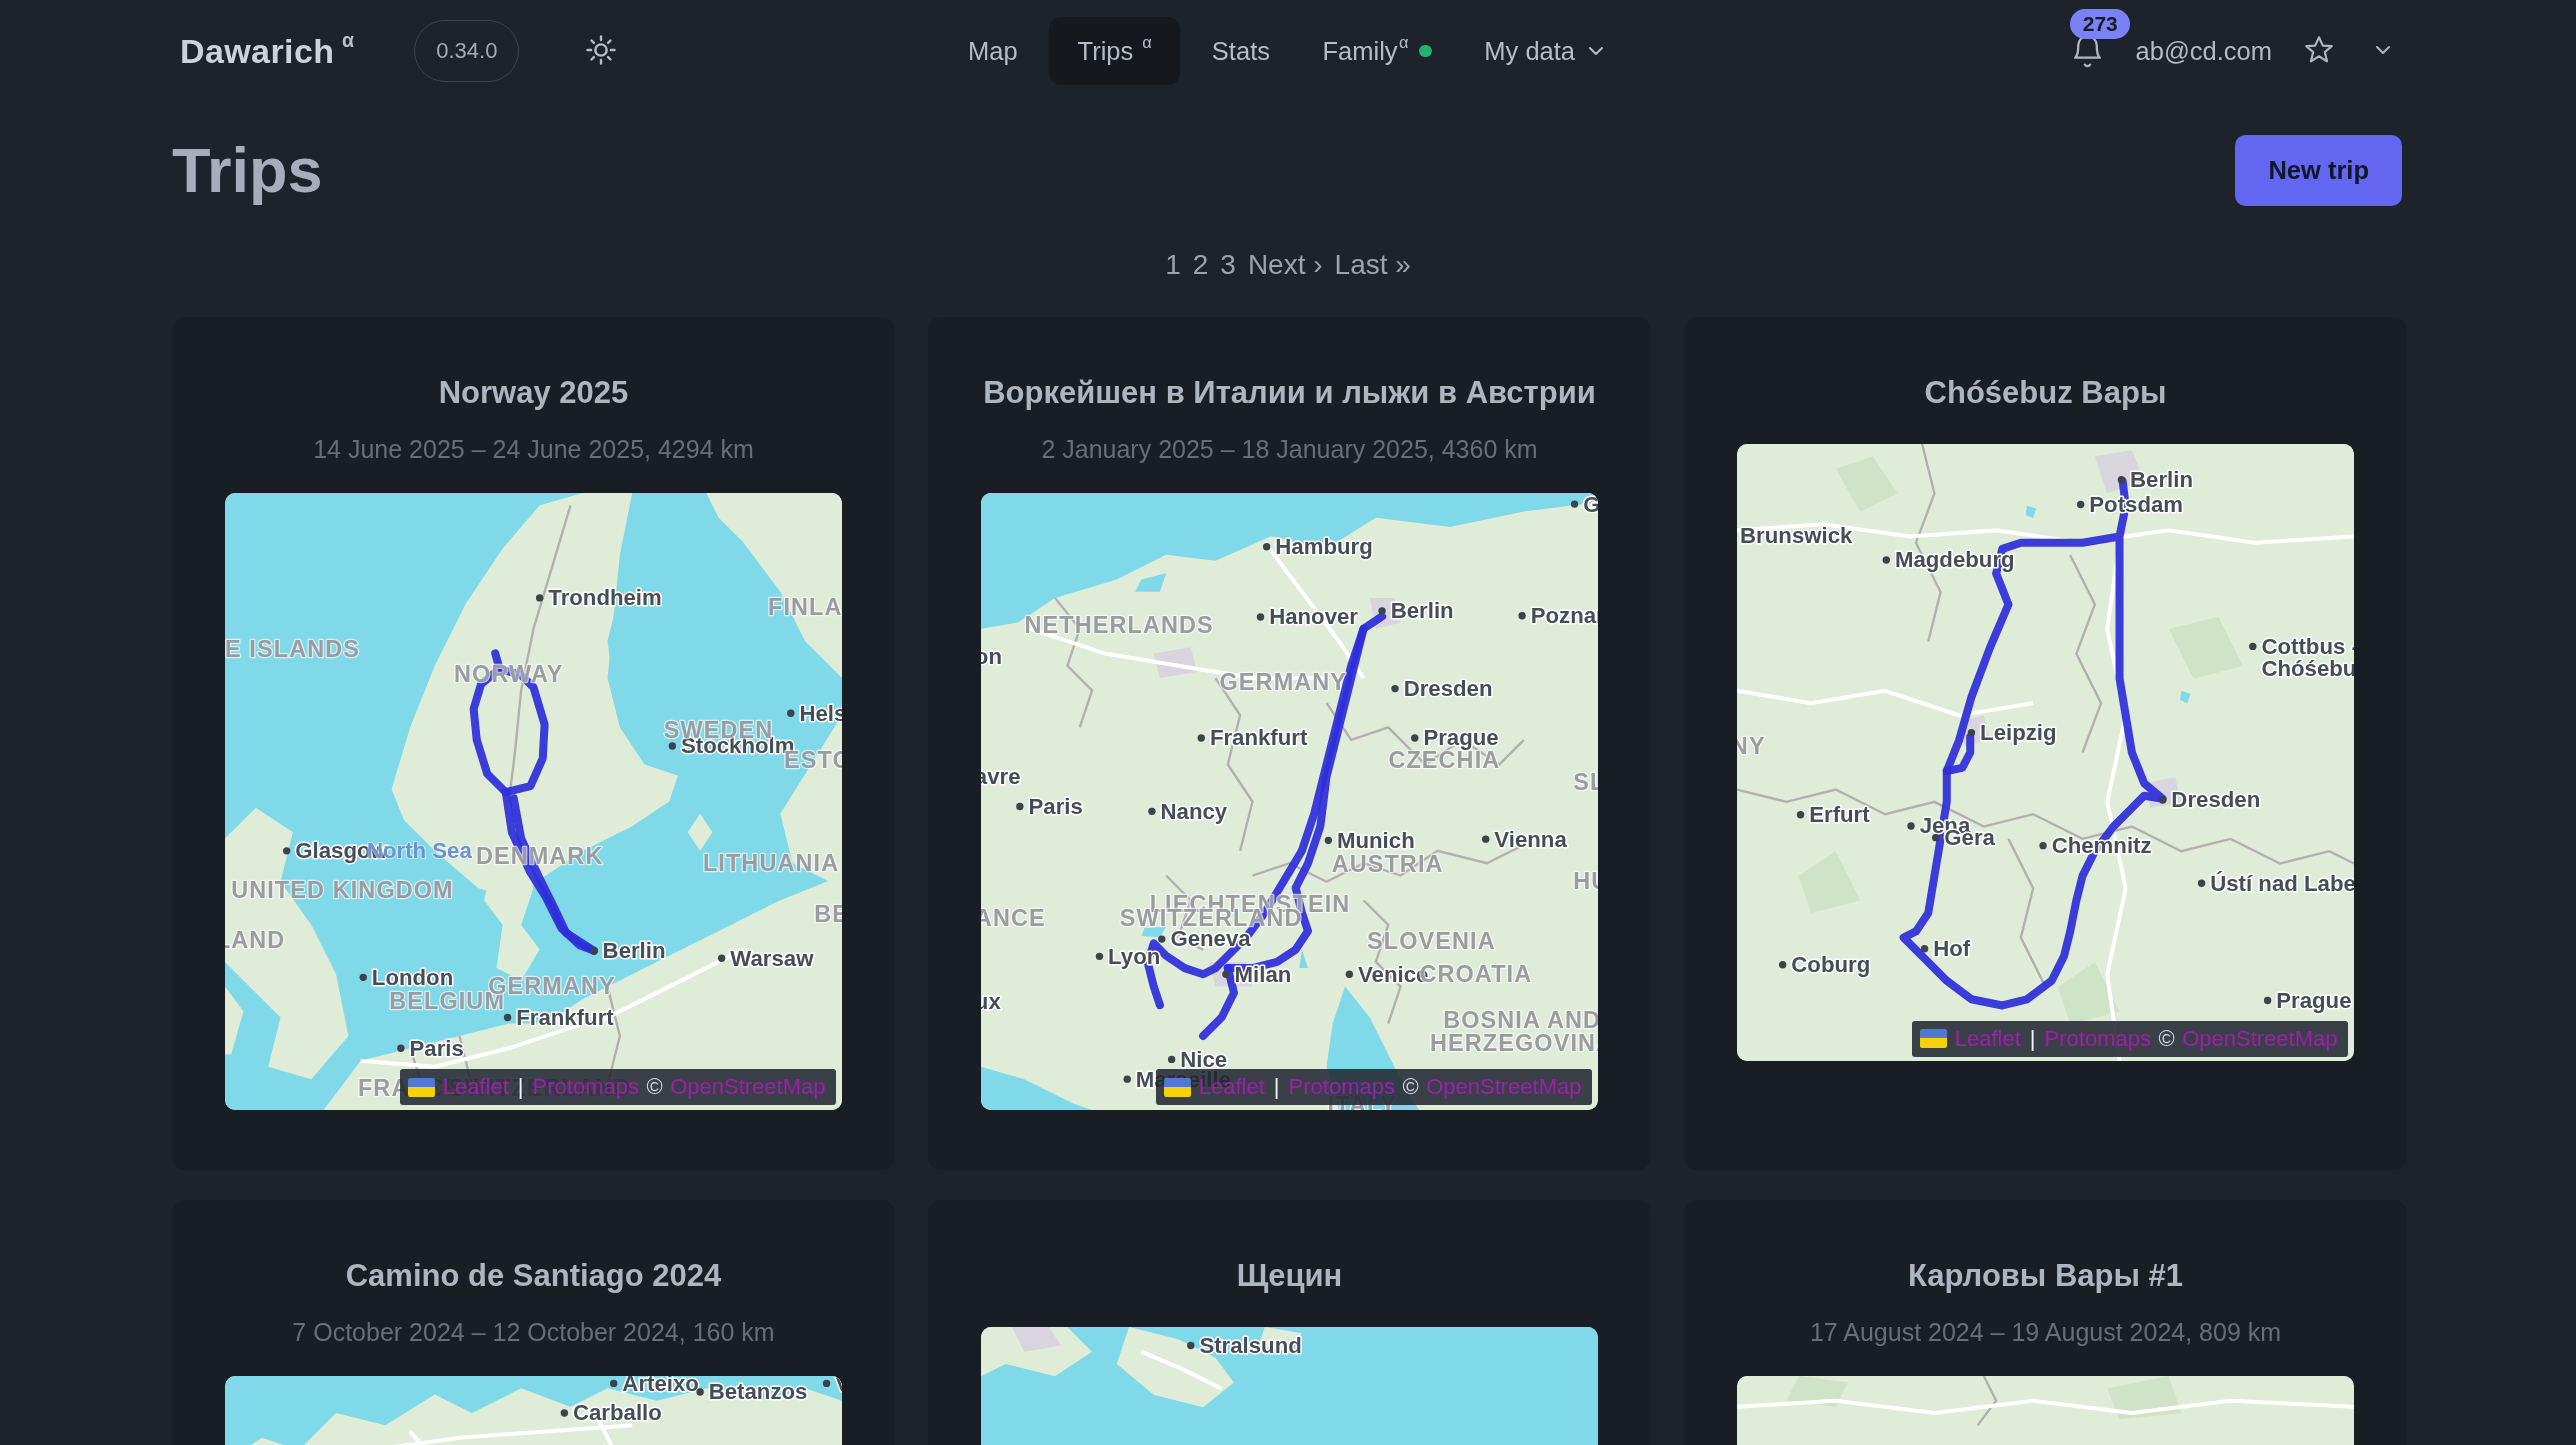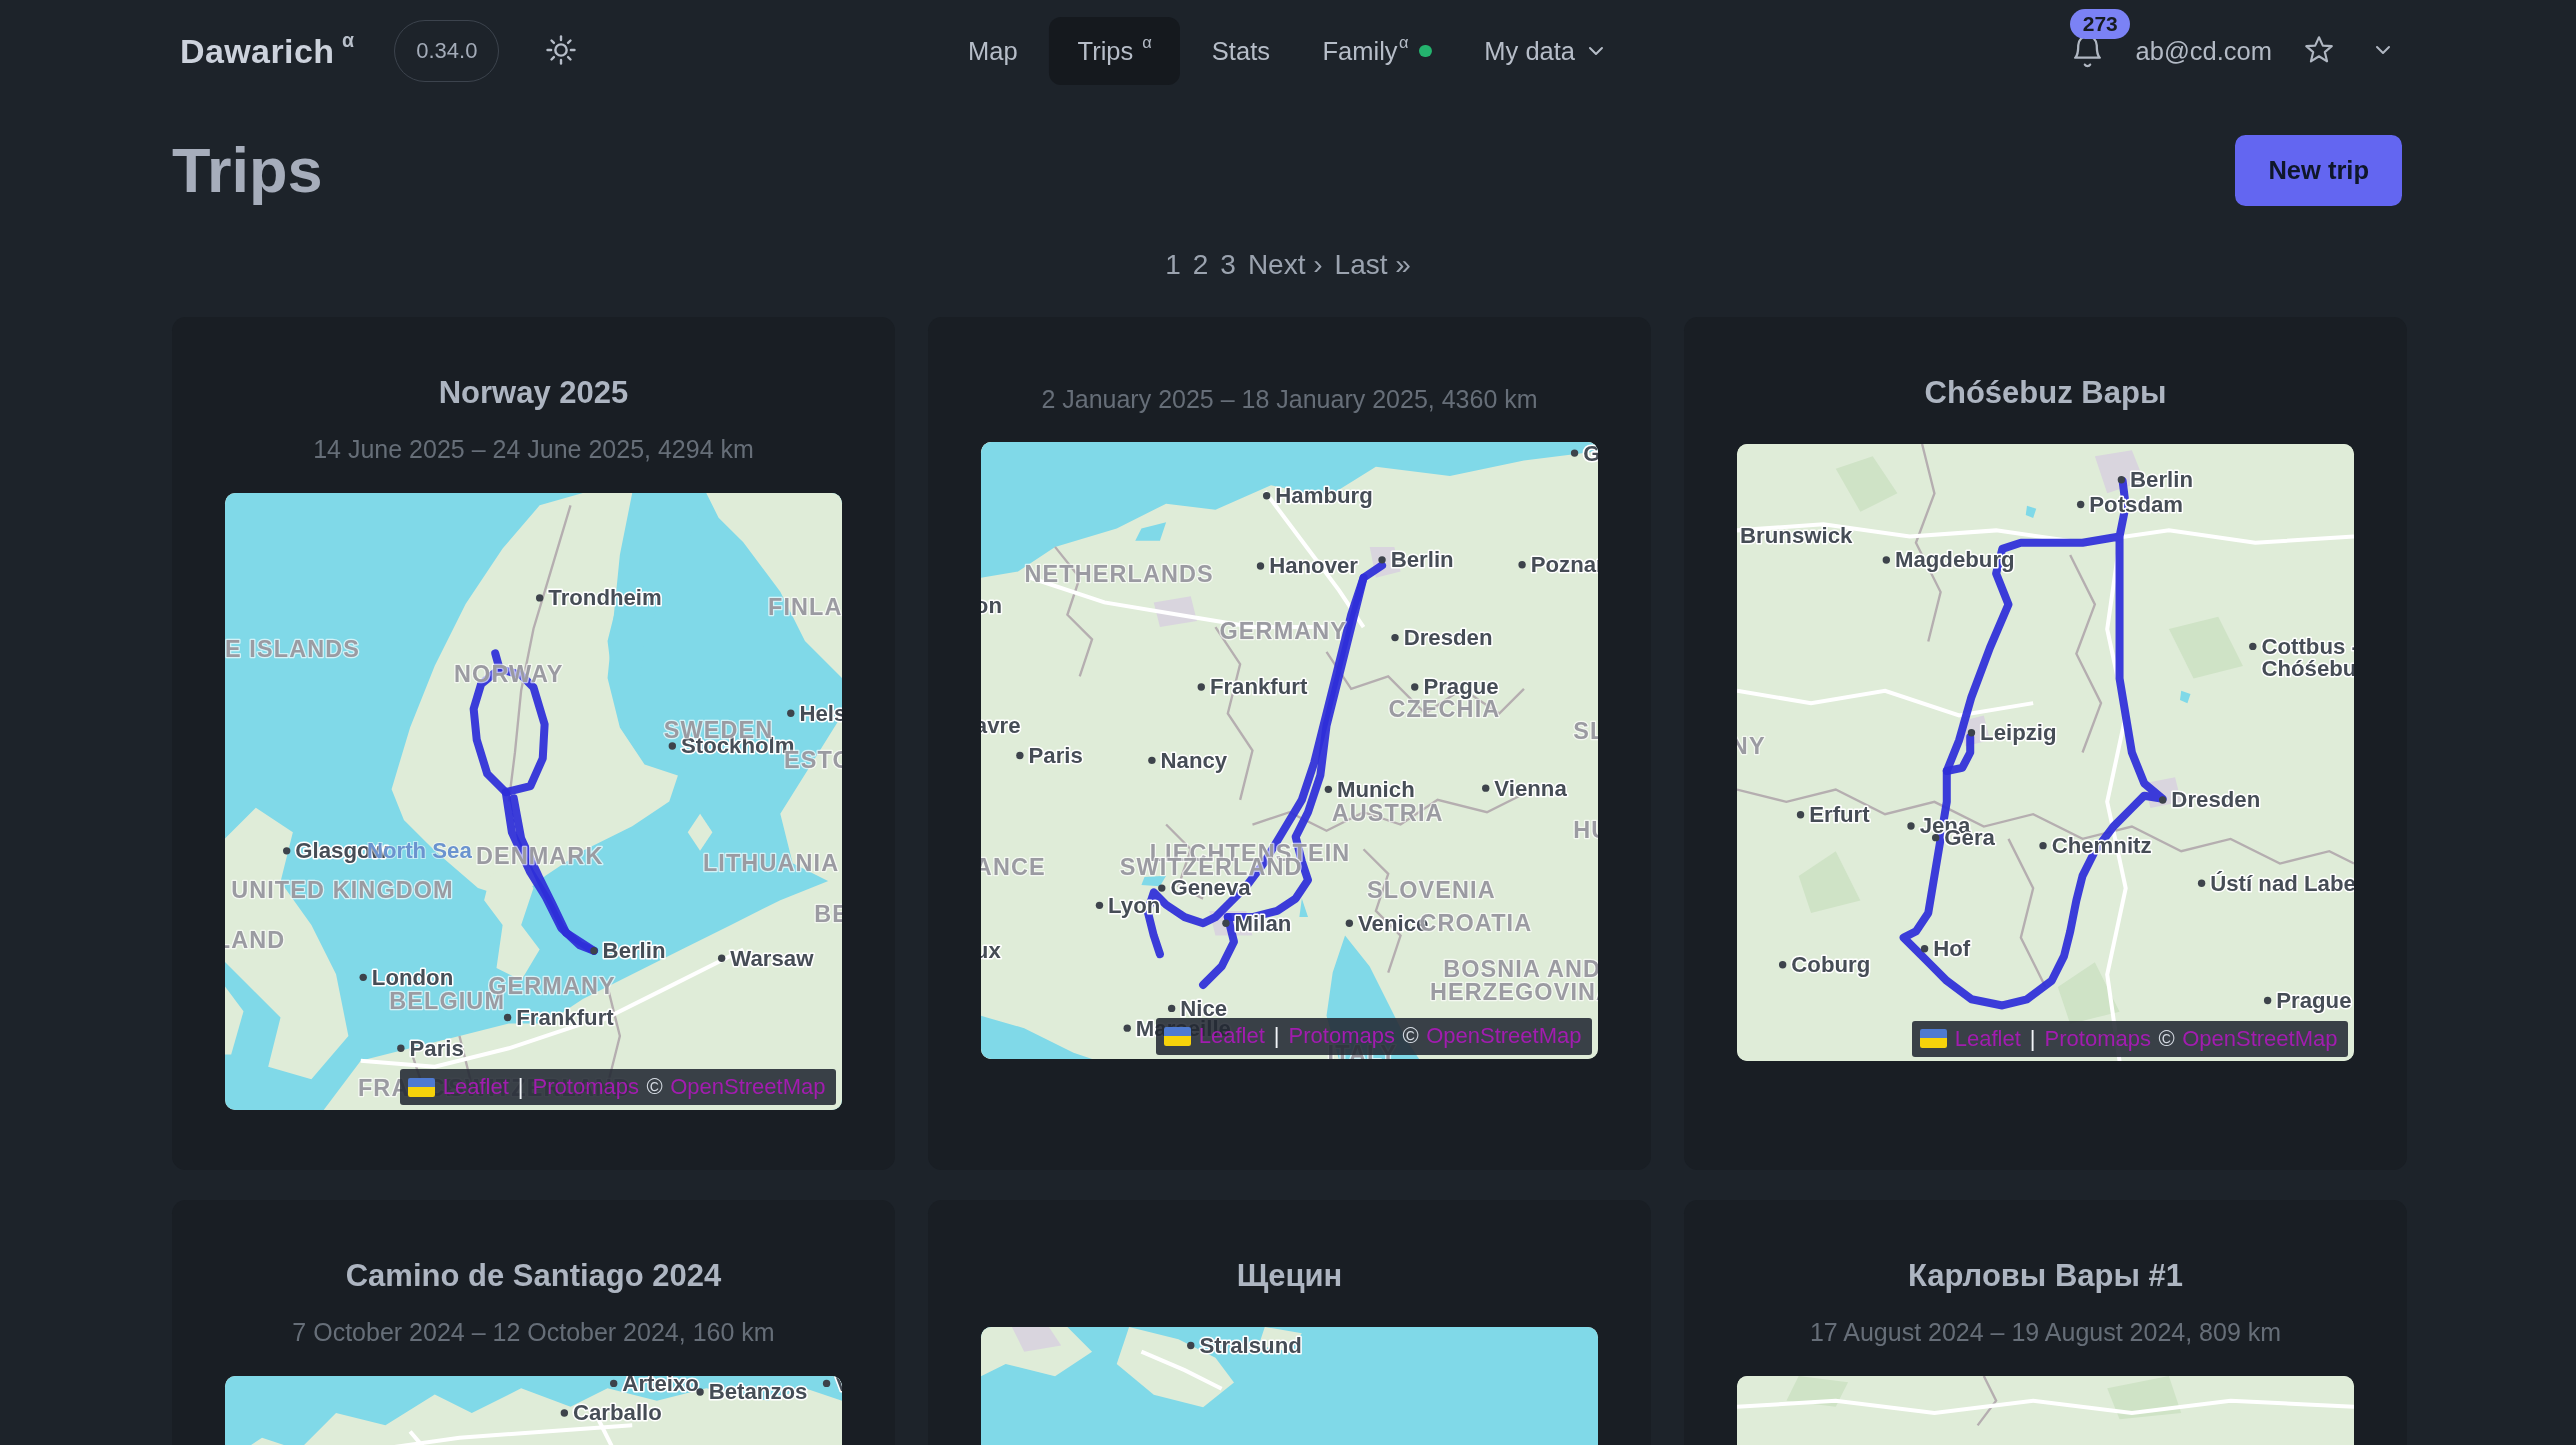--- a/index.html
+++ b/index.html
@@ -3,21 +3,21 @@
 <meta charset="utf-8">
 <style>
   html,body{margin:0;padding:0;}
   body{
     width:2576px;height:1445px;overflow:hidden;background:#1d232a;
     font-family:"Liberation Sans","DejaVu Sans",sans-serif;color:#a6adbb;
     position:relative;
   }
   
   .navbar{height:102px;display:flex;align-items:center;position:relative;padding:0 177px 0 180px;}
-  .brand-group{display:flex;align-items:center;gap:40px;}
+  .brand-group{display:flex;align-items:center;gap:60px;}
   .brand{font-size:34px;font-weight:700;color:#ccd2dc;letter-spacing:0.4px;}
   .brand sup{font-size:19.5px;font-weight:600;color:#b9c0cb;position:relative;top:-3px;margin-left:7.5px;}
   .version-pill{border:0.7px solid #3c434d;border-radius:748px;padding:17px 21px;font-size:22px;color:#a3abb8;}
   .icon-btn{background:none;border:none;cursor:pointer;display:flex;align-items:center;padding:4.5px;}
   .center-menu{position:absolute;left:50%;top:50%;transform:translate(-50%,-50%);display:flex;align-items:center;gap:10.5px;}
   .menu-item{font-size:25.5px;color:#b6bdc8;padding:15px 21px;border-radius:12px;background:none;border:none;cursor:pointer;display:flex;align-items:center;font-family:inherit;}
   .menu-item.active{background:#15191e;padding:19.5px 28.5px;}
   .menu-item .sup-a{font-size:16.5px;color:#b6bdc8;position:relative;top:-9px;margin-left:9px;}
   .menu-item .sup-a.tight{margin-left:1.5px;}
   .online-dot{width:12.7px;height:12.7px;border-radius:50%;background:#24b36e;margin-left:10.5px;display:inline-block;}
@@ -206,20 +206,21 @@
           <span class="flag"></span>
           <a>Leaflet</a>
           <span class="sep">|</span>
           <a>Protomaps</a>
           <span>©</span>
           <a>OpenStreetMap</a>
         </div>
       </div>
   </div>
   <div class="trip-card">
+    <h2 class="trip-title">Воркейшен в Италии и лыжи в Австрии</h2>
     <div class="trip-dates">2 January 2025 – 18 January 2025, 4360 km</div>
     <div class="trip-map">
         <svg viewBox="0 0 100 100" preserveAspectRatio="none">
           <rect width="100" height="100" fill="#dfecd8"></rect>
           <polygon points="0,0 100,0 100,1.5 88,3 76,5.5 64,4 56,9 47,7 38,11 30,10 22,14 12,17 6,21 0,22" fill="#80d9e8"></polygon>
           <polygon points="26,14 30,13 29,16 25,16" fill="#80d9e8"></polygon>
           <polygon points="59,80 63,85 66,91 69,97 71,100 58,100 56,93 57,86" fill="#80d9e8"></polygon>
           <polygon points="0,93 7,95 15,99 18,100 0,100" fill="#80d9e8"></polygon>
           <polygon points="26.5,70.5 30,70.3 29,72 26,71.8" fill="#80d9e8"></polygon>
           <polygon points="52,74 53,77 51.6,77" fill="#80d9e8"></polygon>

